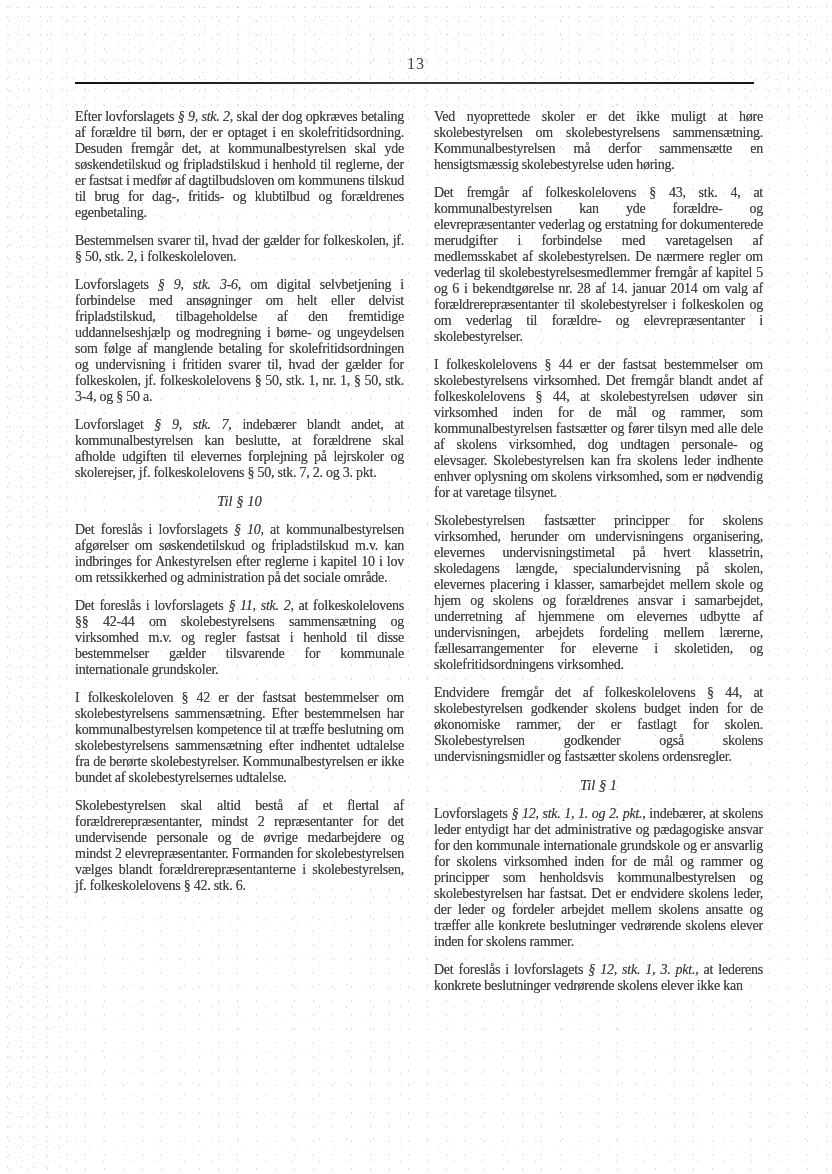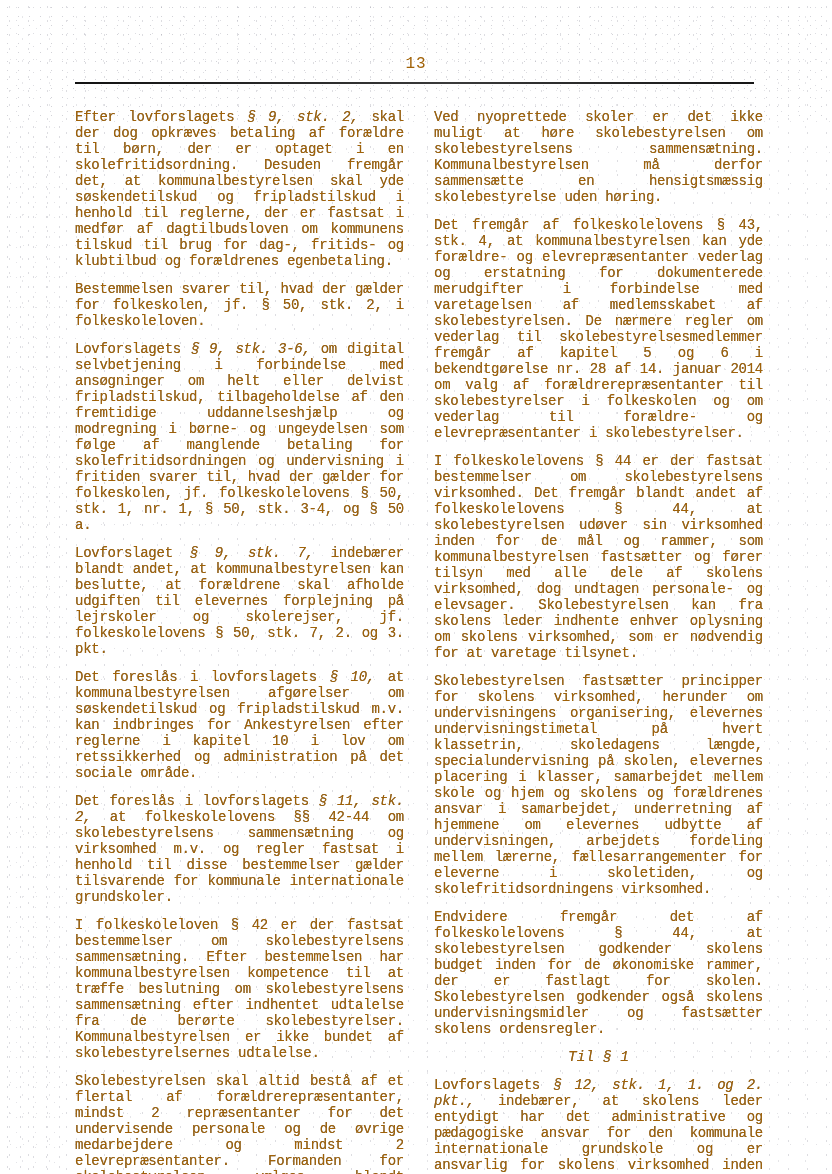--- a/index.html
+++ b/index.html
@@ -57,40 +57,42 @@
   }
   .col .heading{
     font-style:italic;text-align:center;font-size:14.5px;margin:2px 0 12px;
     text-shadow:0 0 0.35px rgba(10,10,10,0.55);
   }
   i.ref{font-style:italic;}
 </style>
 </head>
 <body>
 
-<div class="page" style="color: #a16207; background: rgb(255, 255, 255); font-family: Liberation Mono, monospace;">
+<div class="page" style="color: #404040; background: rgb(255, 255, 255);">
   <div class="noise"></div>
   <div class="noise-top"></div>
   <div class="noise-left"></div>
   <div class="page-number">13</div>
   <div class="rule"></div>
   <div class="columns">
     <div class="col">
         <p>Efter lovforslagets <i class="ref">§ 9, stk. 2,</i> skal der dog opkræves betaling af forældre til børn, der er optaget i en skolefritidsordning. Desuden fremgår det, at kommunalbestyrelsen skal yde søskendetilskud og fripladstilskud i henhold til reglerne, der er fastsat i medfør af dagtilbudsloven om kommunens tilskud til brug for dag-, fritids- og klubtilbud og forældrenes egenbetaling.</p>
         <p>Bestemmelsen svarer til, hvad der gælder for folkeskolen, jf. § 50, stk. 2, i folkeskoleloven.</p>
         <p>Lovforslagets <i class="ref">§ 9, stk. 3-6,</i> om digital selvbetjening i forbindelse med ansøgninger om helt eller delvist fripladstilskud, tilbageholdelse af den fremtidige uddannelseshjælp og modregning i børne- og ungeydelsen som følge af manglende betaling for skolefritidsordningen og undervisning i fritiden svarer til, hvad der gælder for folkeskolen, jf. folkeskolelovens § 50, stk. 1, nr. 1, § 50, stk. 3-4, og § 50 a.</p>
         <p>Lovforslaget <i class="ref">§ 9, stk. 7,</i> indebærer blandt andet, at kommunalbestyrelsen kan beslutte, at forældrene skal afholde udgiften til elevernes forplejning på lejrskoler og skolerejser, jf. folkeskolelovens § 50, stk. 7, 2. og 3. pkt.</p>
+        <div class="heading">Til § 10</div>
         <p>Det foreslås i lovforslagets <i class="ref">§ 10,</i> at kommunalbestyrelsen afgørelser om søskendetilskud og fripladstilskud m.v. kan indbringes for Ankestyrelsen efter reglerne i kapitel 10 i lov om retssikkerhed og administration på det sociale område.</p>
         <p>Det foreslås i lovforslagets <i class="ref">§ 11, stk. 2,</i> at folkeskolelovens §§ 42-44 om skolebestyrelsens sammensætning og virksomhed m.v. og regler fastsat i henhold til disse bestemmelser gælder tilsvarende for kommunale internationale grundskoler.</p>
         <p>I folkeskoleloven § 42 er der fastsat bestemmelser om skolebestyrelsens sammensætning. Efter bestemmelsen har kommunalbestyrelsen kompetence til at træffe beslutning om skolebestyrelsens sammensætning efter indhentet udtalelse fra de berørte skolebestyrelser. Kommunalbestyrelsen er ikke bundet af skolebestyrelsernes udtalelse.</p>
         <p>Skolebestyrelsen skal altid bestå af et flertal af forældrerepræsentanter, mindst 2 repræsentanter for det undervisende personale og de øvrige medarbejdere og mindst 2 elevrepræsentanter. Formanden for skolebestyrelsen vælges blandt forældrerepræsentanterne i skolebestyrelsen, jf. folkeskolelovens § 42. stk. 6.</p>
       </div>
     <div class="col">
         <p>Ved nyoprettede skoler er det ikke muligt at høre skolebestyrelsen om skolebestyrelsens sammensætning. Kommunalbestyrelsen må derfor sammensætte en hensigtsmæssig skolebestyrelse uden høring.</p>
         <p>Det fremgår af folkeskolelovens § 43, stk. 4, at kommunalbestyrelsen kan yde forældre- og elevrepræsentanter vederlag og erstatning for dokumenterede merudgifter i forbindelse med varetagelsen af medlemsskabet af skolebestyrelsen. De nærmere regler om vederlag til skolebestyrelsesmedlemmer fremgår af kapitel 5 og 6 i bekendtgørelse nr. 28 af 14. januar 2014 om valg af forældrerepræsentanter til skolebestyrelser i folkeskolen og om vederlag til forældre- og elevrepræsentanter i skolebestyrelser.</p>
         <p>I folkeskolelovens § 44 er der fastsat bestemmelser om skolebestyrelsens virksomhed. Det fremgår blandt andet af folkeskolelovens § 44, at skolebestyrelsen udøver sin virksomhed inden for de mål og rammer, som kommunalbestyrelsen fastsætter og fører tilsyn med alle dele af skolens virksomhed, dog undtagen personale- og elevsager. Skolebestyrelsen kan fra skolens leder indhente enhver oplysning om skolens virksomhed, som er nødvendig for at varetage tilsynet.</p>
         <p>Skolebestyrelsen fastsætter principper for skolens virksomhed, herunder om undervisningens organisering, elevernes undervisningstimetal på hvert klassetrin, skoledagens længde, specialundervisning på skolen, elevernes placering i klasser, samarbejdet mellem skole og hjem og skolens og forældrenes ansvar i samarbejdet, underretning af hjemmene om elevernes udbytte af undervisningen, arbejdets fordeling mellem lærerne, fællesarrangementer for eleverne i skoletiden, og skolefritidsordningens virksomhed.</p>
         <p>Endvidere fremgår det af folkeskolelovens § 44, at skolebestyrelsen godkender skolens budget inden for de økonomiske rammer, der er fastlagt for skolen. Skolebestyrelsen godkender også skolens undervisningsmidler og fastsætter skolens ordensregler.</p>
         <div class="heading">Til § 1</div>
         <p>Lovforslagets <i class="ref">§ 12, stk. 1, 1. og 2. pkt.,</i> indebærer, at skolens leder entydigt har det administrative og pædagogiske ansvar for den kommunale internationale grundskole og er ansvarlig for skolens virksomhed inden for de mål og rammer og principper som henholdsvis kommunalbestyrelsen og skolebestyrelsen har fastsat. Det er endvidere skolens leder, der leder og fordeler arbejdet mellem skolens ansatte og træffer alle konkrete beslutninger vedrørende skolens elever inden for skolens rammer.</p>
+        <p>Det foreslås i lovforslagets <i class="ref">§ 12, stk. 1, 3. pkt.,</i> at lederens konkrete beslutninger vedrørende skolens elever ikke kan</p>
       </div>
   </div>
 </div>
 
 </body></html>

